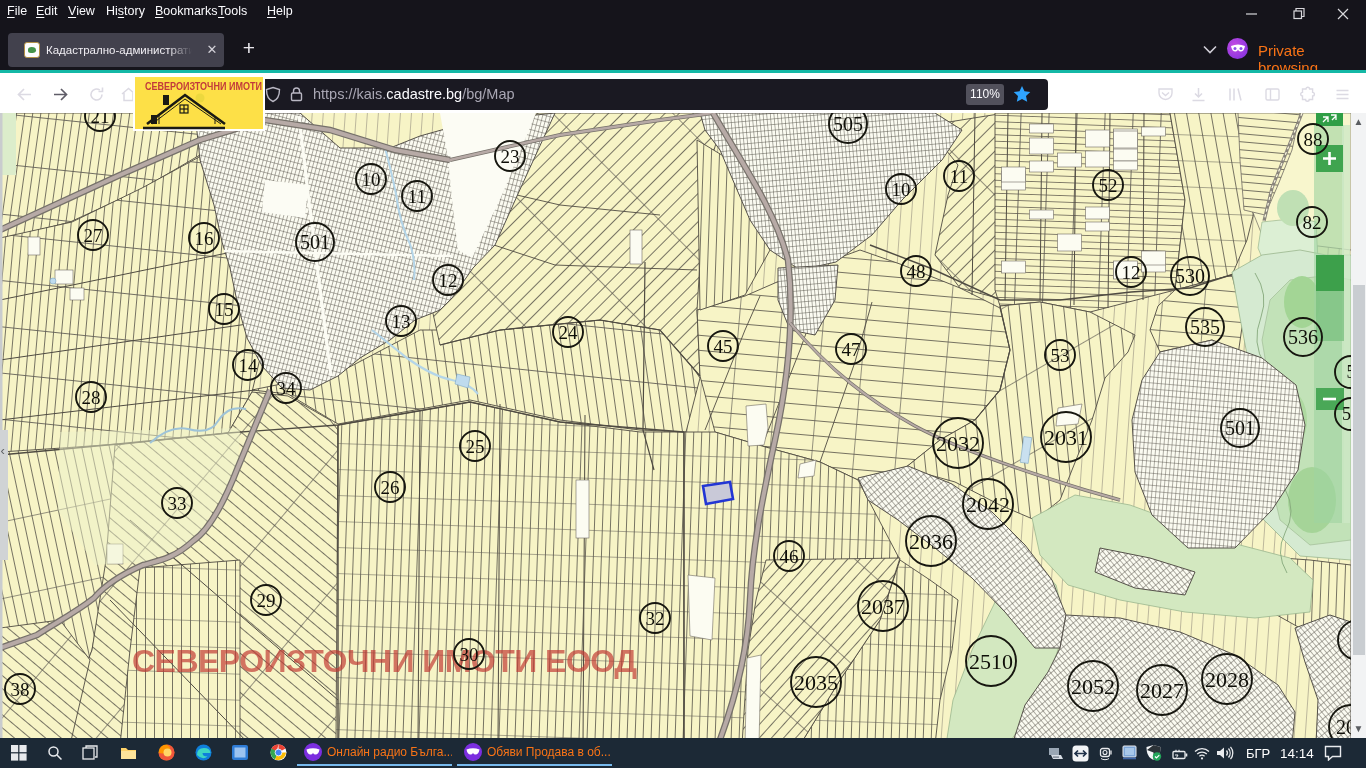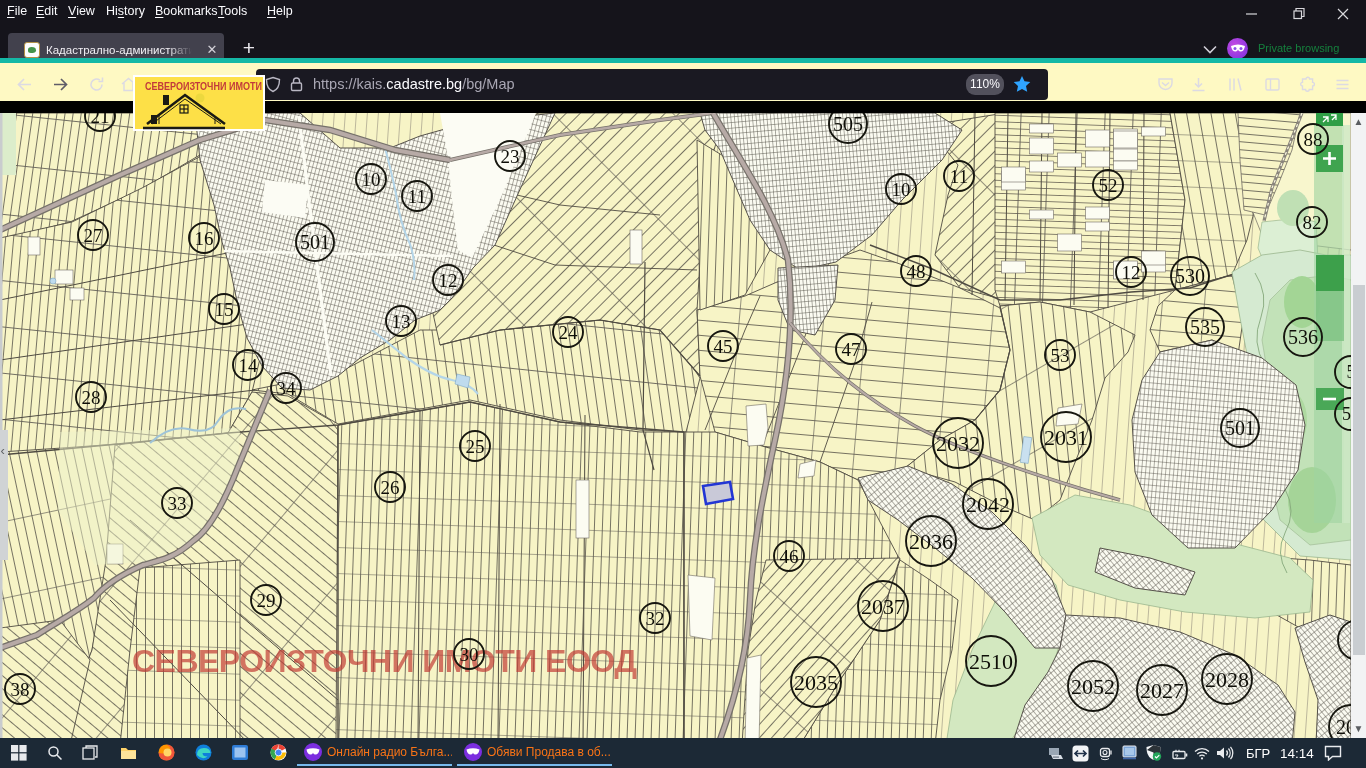--- a/index.html
+++ b/index.html
@@ -15,28 +15,28 @@
 #tabtitle{position:absolute;left:38px;top:10.5px;font-size:11.5px;color:#f0eef3;white-space:nowrap;width:150px;overflow:hidden}
 #tabfade{position:absolute;left:160px;top:0;width:30px;height:34px;background:linear-gradient(90deg,rgba(66,65,77,0),#42414d 80%)}
 #favicon{position:absolute;left:16px;top:9px;width:16px;height:16px;background:#fdfdfd;border:1px solid #b39248;border-radius:3px}
 #favicon i{position:absolute;left:3px;top:4px;width:8px;height:6px;background:#44934a;border-radius:50% 60% 50% 40%;display:block}
 .tabx{position:absolute;left:195px;top:8px;width:18px;height:18px;color:#d3d1d8;font-size:13px;text-align:center;line-height:18px}
 #newtab{position:absolute;left:236px;top:8px;width:26px;height:26px;color:#e8e6ec;font-size:21px;font-weight:300;text-align:center;line-height:24px}
 #alltabs{position:absolute;left:1203px;top:12px;color:#d0ced7}
 #pbicon{position:absolute;left:1227px;top:10px;width:21px;height:21px;border-radius:50%;
   background:radial-gradient(circle at 35% 35%,#c24be2,#7b2ee0)}
 #pbicon svg{position:absolute;left:2.5px;top:5.5px}
-#pbtext{position:absolute;left:1258px;top:14px;font-size:11px;color:#15803d}
+#pbtext{position:absolute;left:1258px;top:14px;font-size:15px;color:#f97316}
 
-#toolbar{position:absolute;left:0;top:58px;width:1366px;height:43px;background:#fef9c3;border-top:5px solid #14b8a6;box-sizing:border-box}
+#toolbar{position:absolute;left:0;top:70px;width:1366px;height:43px;background:#ffffff;border-top:3px solid #14b8a6;box-sizing:border-box}
 .tico{position:absolute;top:13px}
 #urlbar{position:absolute;left:256px;top:6px;width:792px;height:31px;background:#1a1922;border-radius:4px}
 #urltext{position:absolute;left:57px;top:6.5px;font-size:14.5px;color:#a9a7b4;white-space:nowrap}
 #urltext b{color:#fbfbfe;font-weight:normal}
-#zoompill{position:absolute;left:710px;top:5px;width:38px;height:21px;background:#52515c;border-radius:9px;
+#zoompill{position:absolute;left:710px;top:5px;width:38px;height:21px;background:#52515c;border-radius:3px;
   color:#fbfbfe;font-size:12px;text-align:center;line-height:21px}
 
 #maparea{position:absolute;left:0;top:113px;width:1366px;height:625px;background:#f8f6cd;overflow:hidden}
 #scrollbar{position:absolute;left:1351px;top:0px;width:15px;height:625px;background:#f2f3f4}
 #sthumb{position:absolute;left:1.5px;top:172px;width:12px;height:370px;background:#c9cdd1}
 .sarrow{position:absolute;left:0;width:15px;color:#5a5d61;font-size:10px;text-align:center}
 #logo{position:absolute;left:133px;top:75px;width:132px;height:56px;background:#fde047;
   border:2px solid #fff;z-index:5}
 #logotext{position:absolute;left:10px;top:2px;font-size:11px;font-weight:bold;color:#c23b3b;
   white-space:nowrap;transform:scale(0.82,1.05);transform-origin:0 0}

